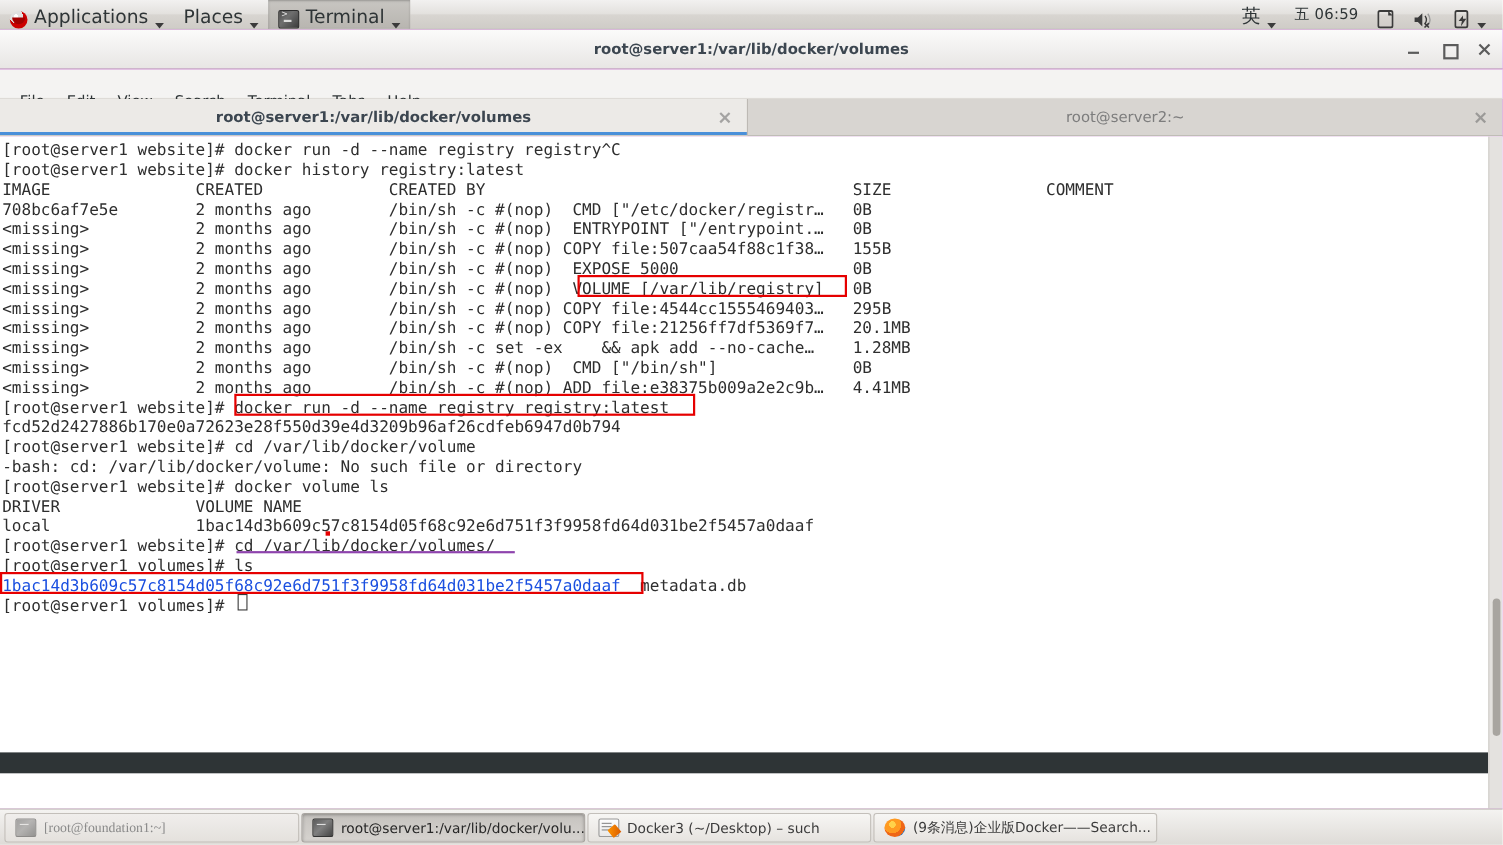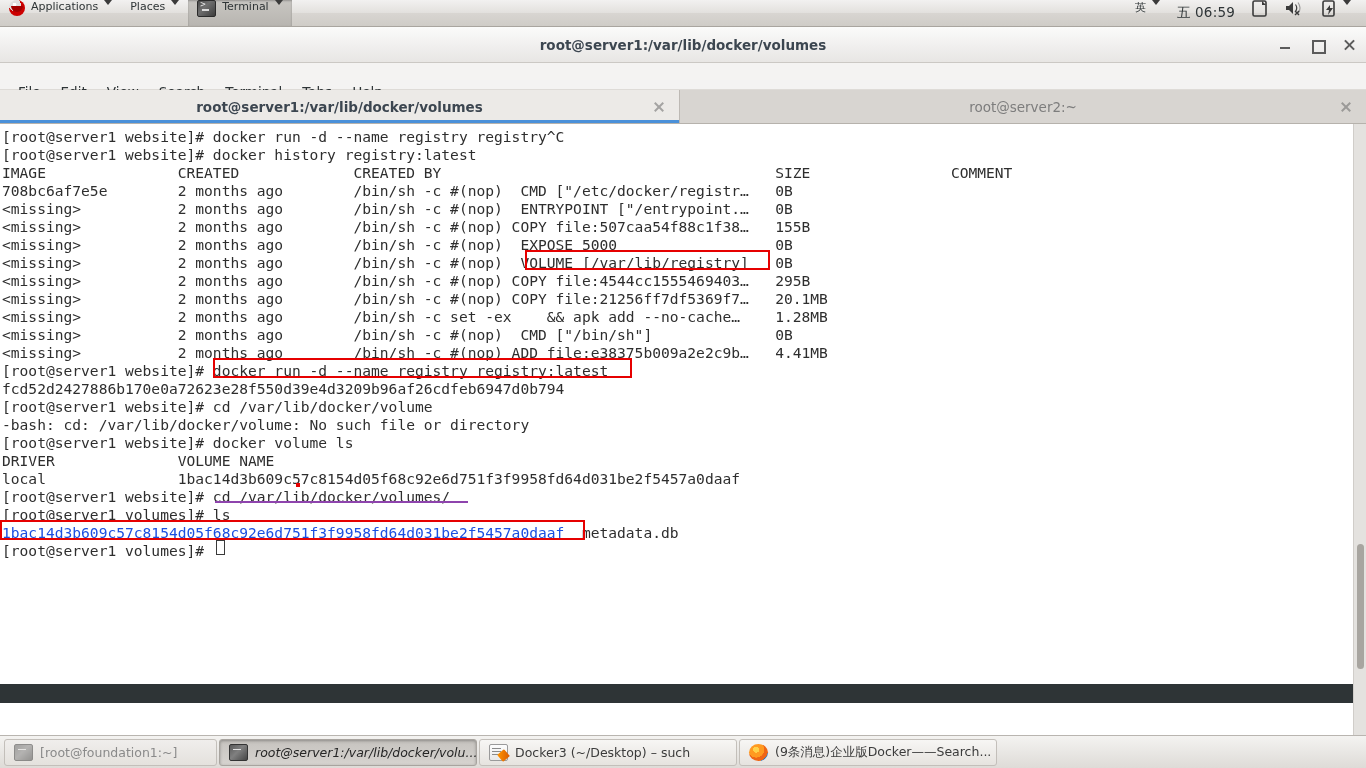--- a/index.html
+++ b/index.html
@@ -14,23 +14,23 @@
   .top-panel {
     position: absolute; left: 0; top: 0; width: 1366px; height: 27px;
     background: linear-gradient(to bottom, #f2f1f0 0%, #e3e1de 48%, #d8d5d1 52%, #cfccc7 100%);
     border-bottom: 1px solid #a9a59f;
     display: flex; align-items: center;
     font-size: 13px; color: #2e3436;
   }
   .panel-left { display: flex; align-items: center; height: 100%; }
   .panel-right { margin-left: auto; display: flex; align-items: center; height: 100%; padding-right: 6px; }
   .panel-item {
-    display: flex; align-items: flex-start; gap: 6px;
+    display: flex; align-items: flex-end; gap: 6px;
     height: 100%; padding: 0 9px;
-    font-size: 11px;
+    font-size: 17px;
   }
   .panel-item.active {
     background: linear-gradient(to bottom, #c8c6c2, #b8b5b0);
     box-shadow: inset 0 1px 2px rgba(0,0,0,.25);
   }
   .rh-logo {
     width: 16px; height: 16px; border-radius: 50%;
     background: radial-gradient(circle at 35% 30%, #fff 0 12%, #e0e0e0 13% 40%, #cc0000 41% 100%);
     position: relative; flex: none;
   }
@@ -171,23 +171,23 @@
     height: 27px; display: flex; align-items: center; gap: 7px;
     padding: 0 9px; font-size: 12.5px; color: #3b3b3b;
     border: 1px solid #c3bfba; border-radius: 3px;
     background: linear-gradient(to bottom, #f7f6f4, #e6e3df);
     overflow: hidden; white-space: nowrap;
   }
   .task.inactive { color: #8a8a8a; background: linear-gradient(to bottom, #f0eeec, #e4e1dd); }
   .task.pressed {
     background: linear-gradient(to bottom, #c6c3bf, #d6d3cf);
     box-shadow: inset 0 1px 3px rgba(0,0,0,.3);
-    border-color: #a8a49f; color: #262626; font-style: italic;
-  }
-  .t1 { width: 213px; }
+    border-color: #a8a49f; color: #262626;
+  }
+  .t1 { width: 268px; font-family: Liberation Serif, serif; }
   .t2 { width: 258px; }
   .t3 { width: 258px; }
   .t4 { width: 258px; }
   .task-icon { width: 19px; height: 17px; flex: none; }
   .ti-term {
     background: linear-gradient(135deg,#5a5a5a,#808080 45%,#454545);
     border: 1px solid #333; border-radius: 2px; position: relative;
   }
   .ti-term::after { content:""; position:absolute; left:3px; top:4px; width:8px; height:1.5px; background:#e0e0e0; }
   .ti-term.dim { opacity: .5; }

